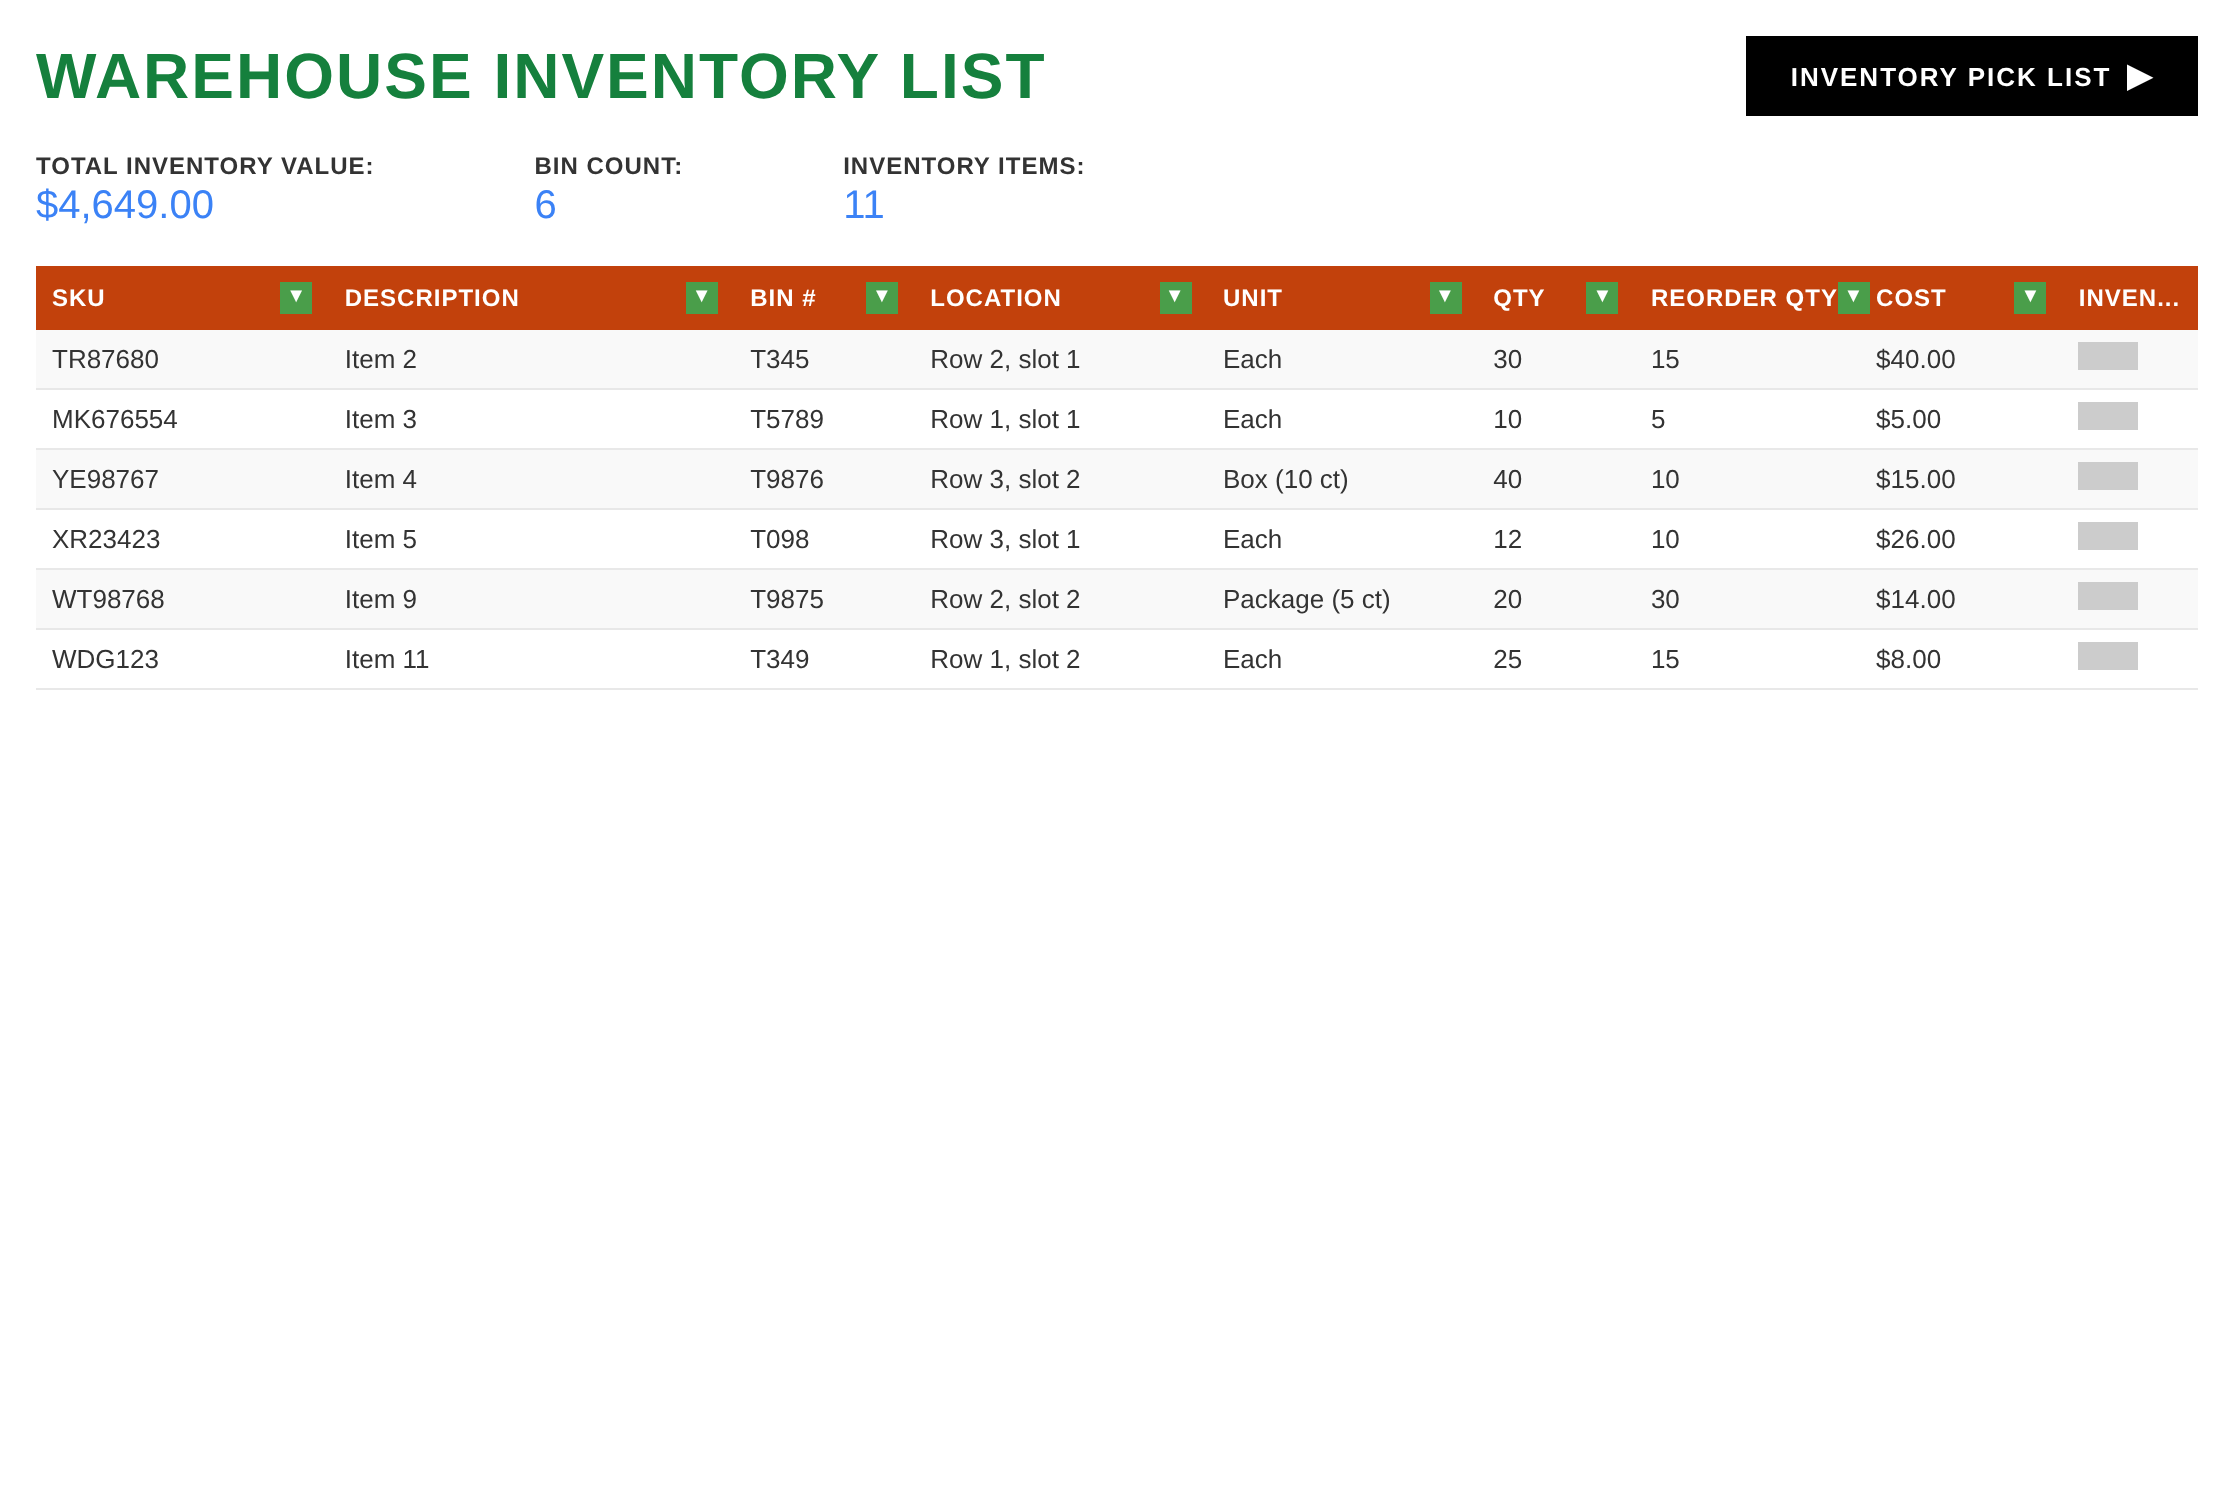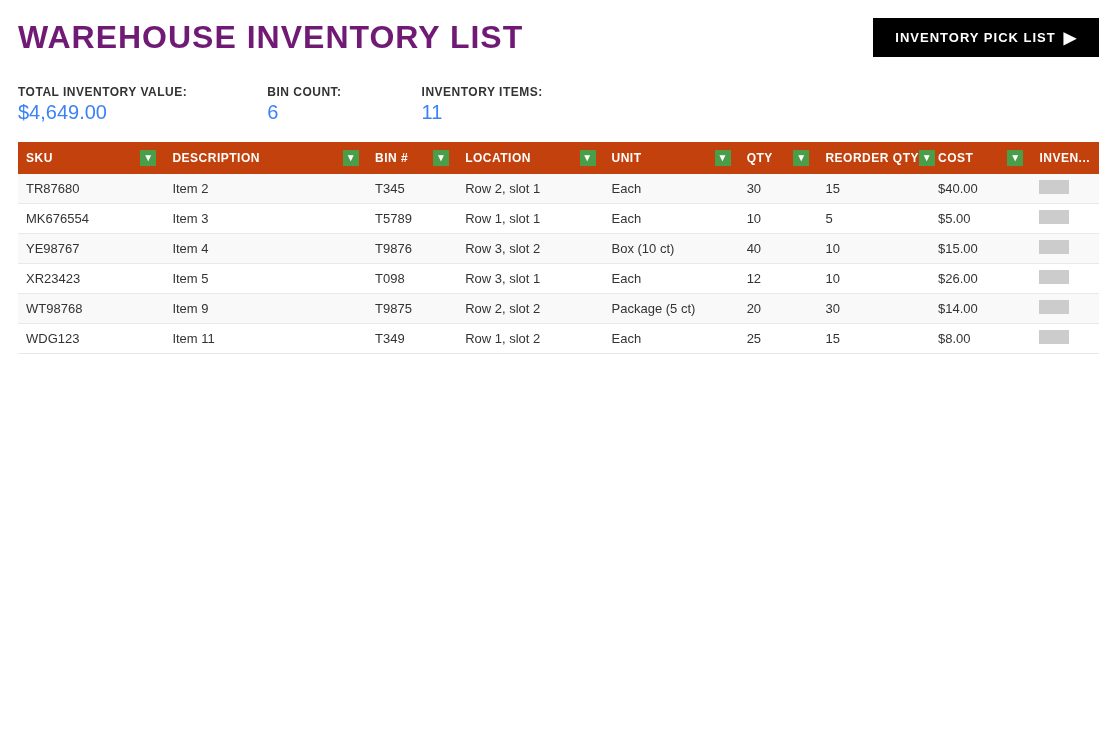--- a/index.html
+++ b/index.html
@@ -17,21 +17,21 @@
     
     .header {
       display: flex;
       align-items: center;
       justify-content: space-between;
       margin-bottom: 18px;
     }
     .page-title {
       font-size: 32px;
       font-weight: 900;
-      color: #701a75;
+      color: #15803d;
       letter-spacing: 1px;
       text-transform: uppercase;
     }
     .pick-list-btn {
       background: #000000;
       color: #fff;
       border: none;
       padding: 10px 22px;
       font-size: 13px;
       font-weight: bold;
@@ -47,21 +47,20 @@
     }
     
     .stats-row {
       display: flex;
       gap: 0;
       margin-bottom: 18px;
       align-items: flex-start;
     }
     .stat-block {
       margin-right: 80px;
-      margin-top: 10px;
     }
     .stat-label {
       font-size: 12px;
       font-weight: bold;
       color: #333;
       text-transform: uppercase;
       letter-spacing: 0.5px;
     }
     .stat-value {
       font-size: 20px;

